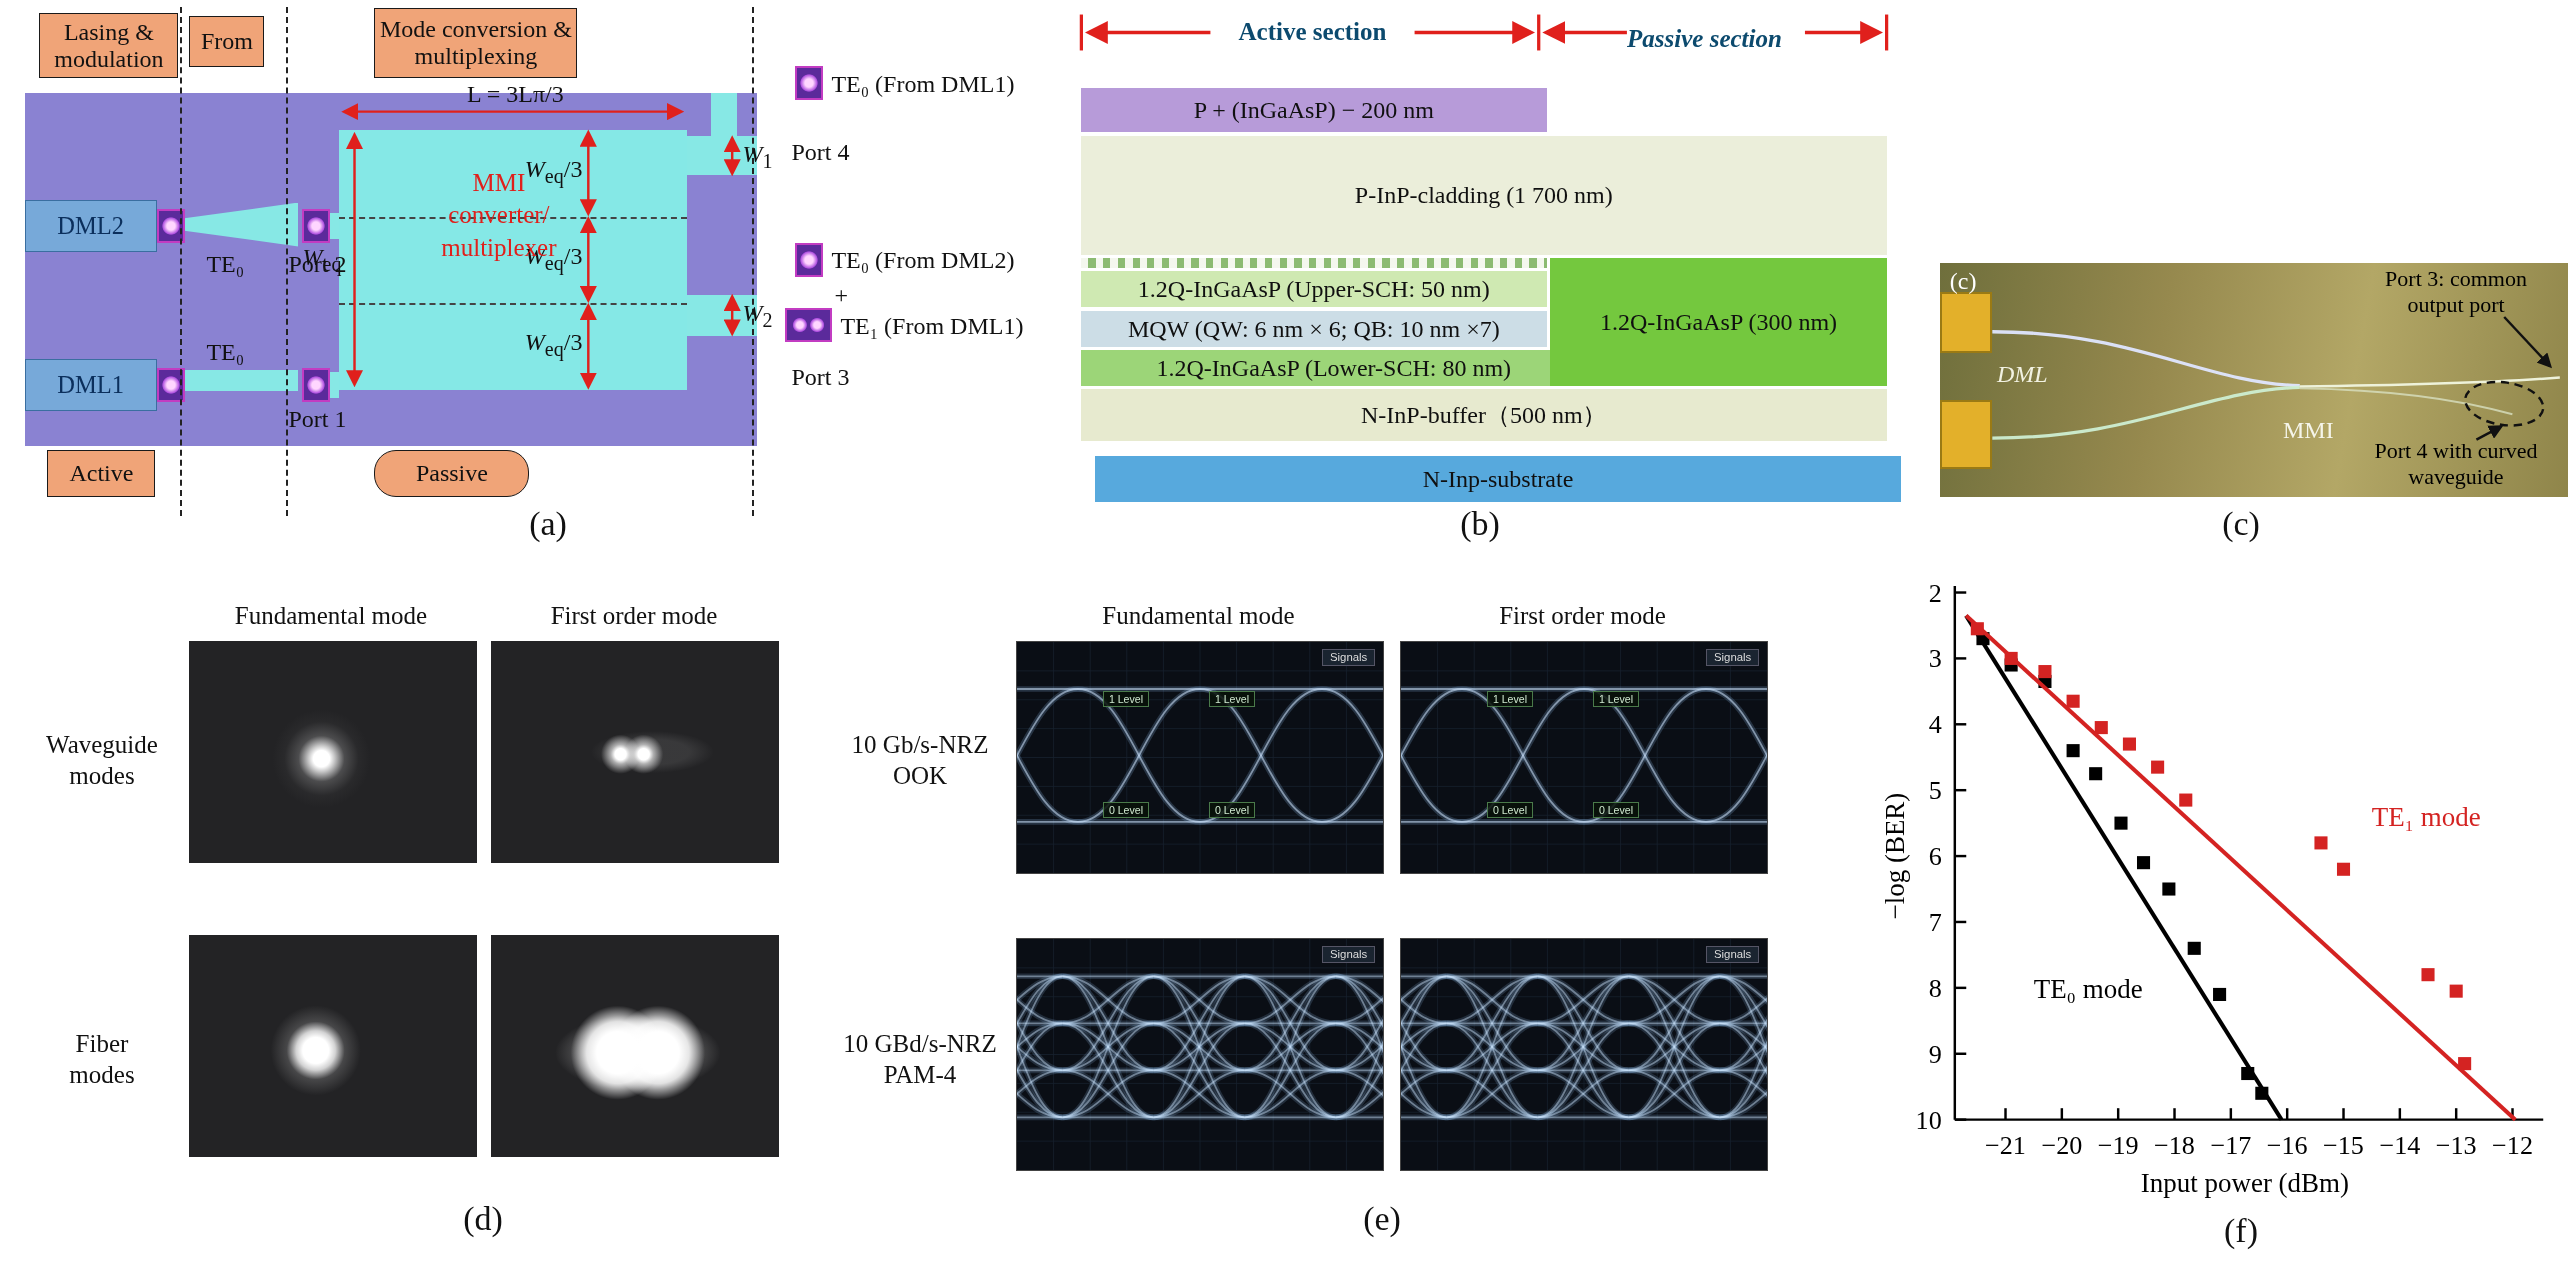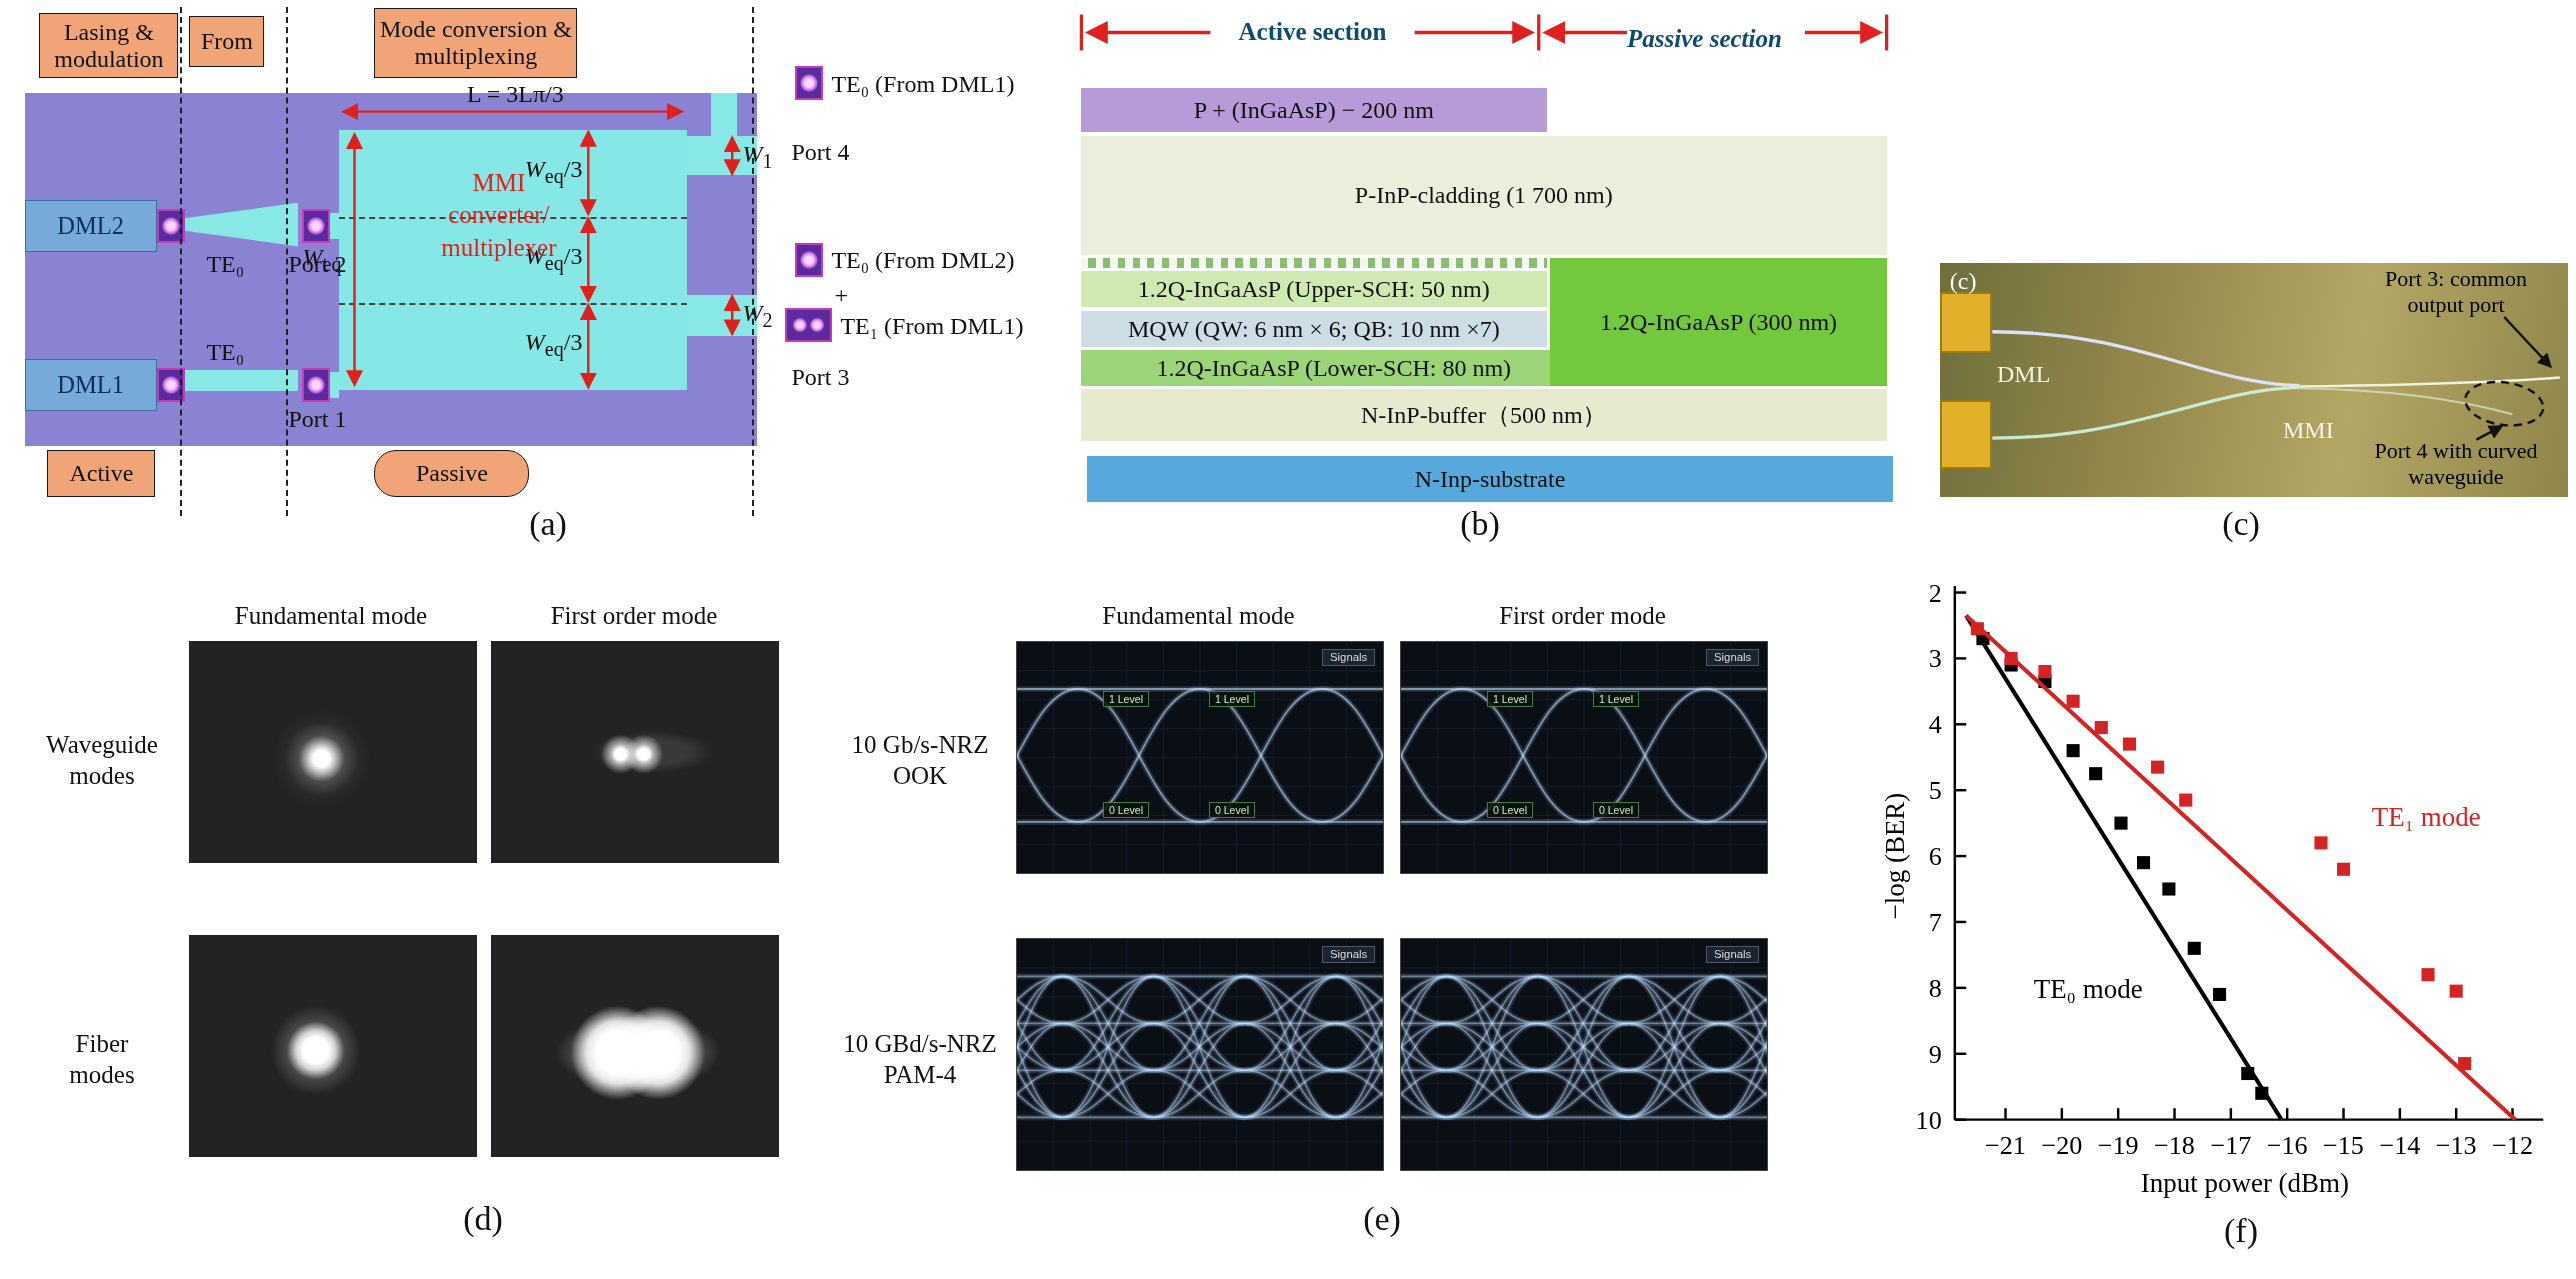--- a/index.html
+++ b/index.html
@@ -172,42 +172,42 @@
     <div class="secttxt" style="left:533px; top:17px; width:201px;font-style:italic;">Passive section</div>
 
     <div class="layer" style="left:9.8px; top:80px; width:466px; height:44px; background:#b79bd9;">P + (InGaAsP) − 200 nm</div>
     <div class="layer" style="left:9.8px; top:128px; width:806px; height:119px; background:#ebeeda;">P-InP-cladding (1 700 nm)</div>
     <div class="layer" style="left:9.8px; top:250px; width:466px; height:9.8px; background:repeating-linear-gradient(90deg,#f4f7ee 0 7.4px,#8cbb72 7.4px 14.7px);"></div>
     <div class="layer" style="left:9.8px; top:263px; width:466px; height:36px; background:#cfe9b2;">1.2Q-InGaAsP (Upper-SCH: 50 nm)</div>
     <div class="layer" style="left:9.8px; top:303px; width:466px; height:36px; background:#ccdde6;">MQW (QW: 6 nm × 6; QB: 10 nm ×7)</div>
     <div class="layer" style="left:9.8px; top:342px; width:506px; height:36px; background:#9cd578;text-align:right;">1.2Q-InGaAsP (Lower-SCH: 80 nm)</div>
     <div class="layer" style="left:479px; top:250px; width:337px; height:128px; background:#74c83e;">1.2Q-InGaAsP (300 nm)</div>
     <div class="layer" style="left:9.8px; top:381px; width:806px; height:52px; background:#e7eacf;">N-InP-buffer（500 nm）</div>
-    <div class="layer" style="left:16px; top:448px; width:806px; height:46px; background:#57a9dd;">N-Inp-substrate</div>
+    <div class="layer" style="left:24px; top:448px; width:806px; height:46px; background:#57a9dd;">N-Inp-substrate</div>
   </div>
 
   <div class="photo" style="left:1940px; top:263px; width:628px; height:234px;">
     <div class="goldpad" style="left:0; top:29px; width:52px; height:61px;"></div>
     <div class="goldpad" style="left:0; top:137px; width:52px; height:69px;"></div>
     <svg class="abs" style="left:0; top:0;" width="628" height="234" viewBox="0 0 768 286">
       <defs>
         <marker id="ka" viewBox="0 0 10 10" refX="8" refY="5" markerWidth="6" markerHeight="6" orient="auto">
           <path d="M0,0L10,5L0,10z" fill="#111"></path>
         </marker>
       </defs>
       <path d="M 64,84 C 240,84 320,146 440,150" stroke="#dfe6ff" stroke-width="4" fill="none" opacity="0.95"></path>
       <path d="M 64,214 C 240,214 320,156 440,152" stroke="#cdeed2" stroke-width="4" fill="none" opacity="0.95"></path>
       <path d="M 440,151 C 600,149 680,146 758,140" stroke="#eef2da" stroke-width="3" fill="none"></path>
       <path d="M 440,153 C 560,155 640,168 700,185" stroke="#d8e0c0" stroke-width="2.5" fill="none" opacity="0.8"></path>
       <ellipse cx="690" cy="172" rx="48" ry="26" stroke="#111" stroke-width="3" stroke-dasharray="10 7" fill="none" transform="rotate(8 690 172)"></ellipse>
       <line x1="690" y1="66" x2="746" y2="126" stroke="#111" stroke-width="3" marker-end="url(#ka)"></line>
       <line x1="656" y1="216" x2="686" y2="200" stroke="#111" stroke-width="3" marker-end="url(#ka)"></line>
     </svg>
     <div class="ptxt" style="left:9.8px; top:4.9px; color:#fff;">(c)</div>
-    <div class="ptxt" style="left:57px; top:98px; color:#f2f2e2;">DML</div>
+    <div class="ptxt" style="left:57px; top:98px; color:#f2f2e2;font-style:italic;">DML</div>
     <div class="ptxt" style="left:343px; top:154px; color:#f5f5ea;">MMI</div>
     <div class="ptxt pre ctr" style="left:409px; top:3.3px; width:214px; font-size:22px; color:#000;">Port 3: common
 output port</div>
     <div class="ptxt pre ctr" style="left:409px; top:175px; width:214px; font-size:22px; color:#000;">Port 4 with curved
 waveguide</div>
   </div>
 
   <div class="panel" style="left:24.5px; top:582px; width:777px; height:654px;">
     <div class="colhead" style="left:155px; top:19.6px; width:303px;">Fundamental mode</div>
     <div class="colhead" style="left:458px; top:19.6px; width:303px;">First order mode</div>

